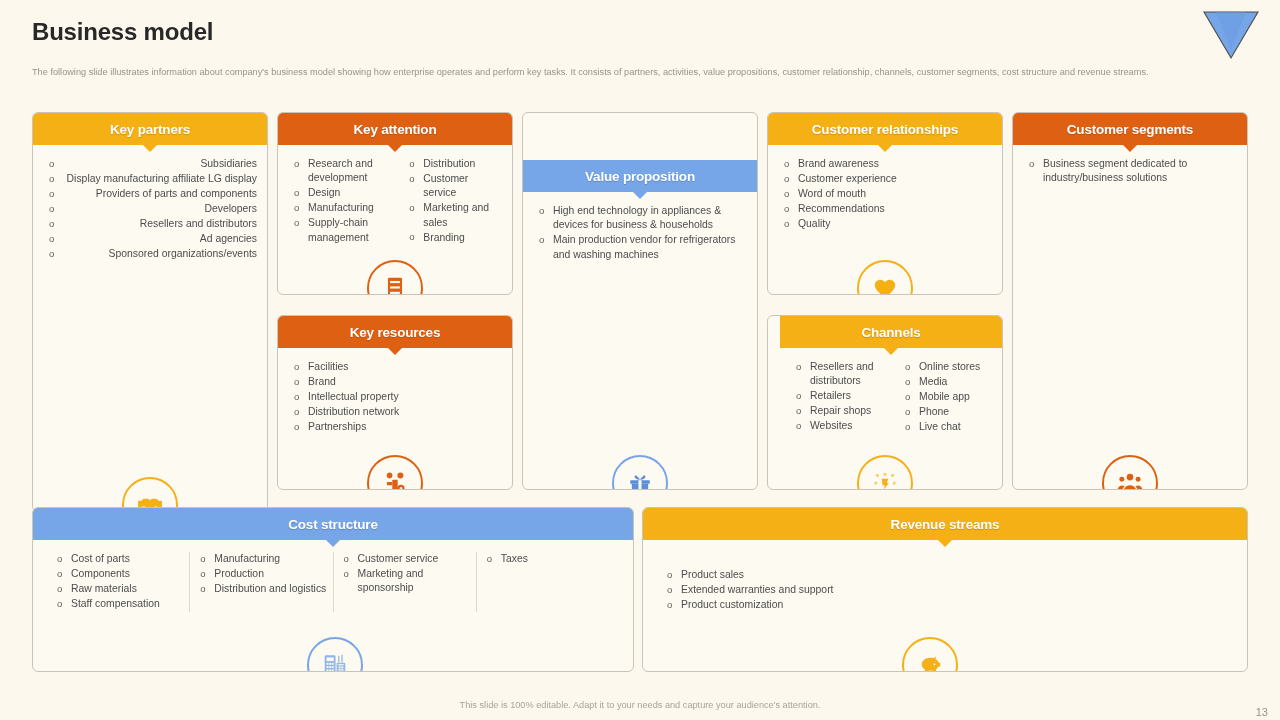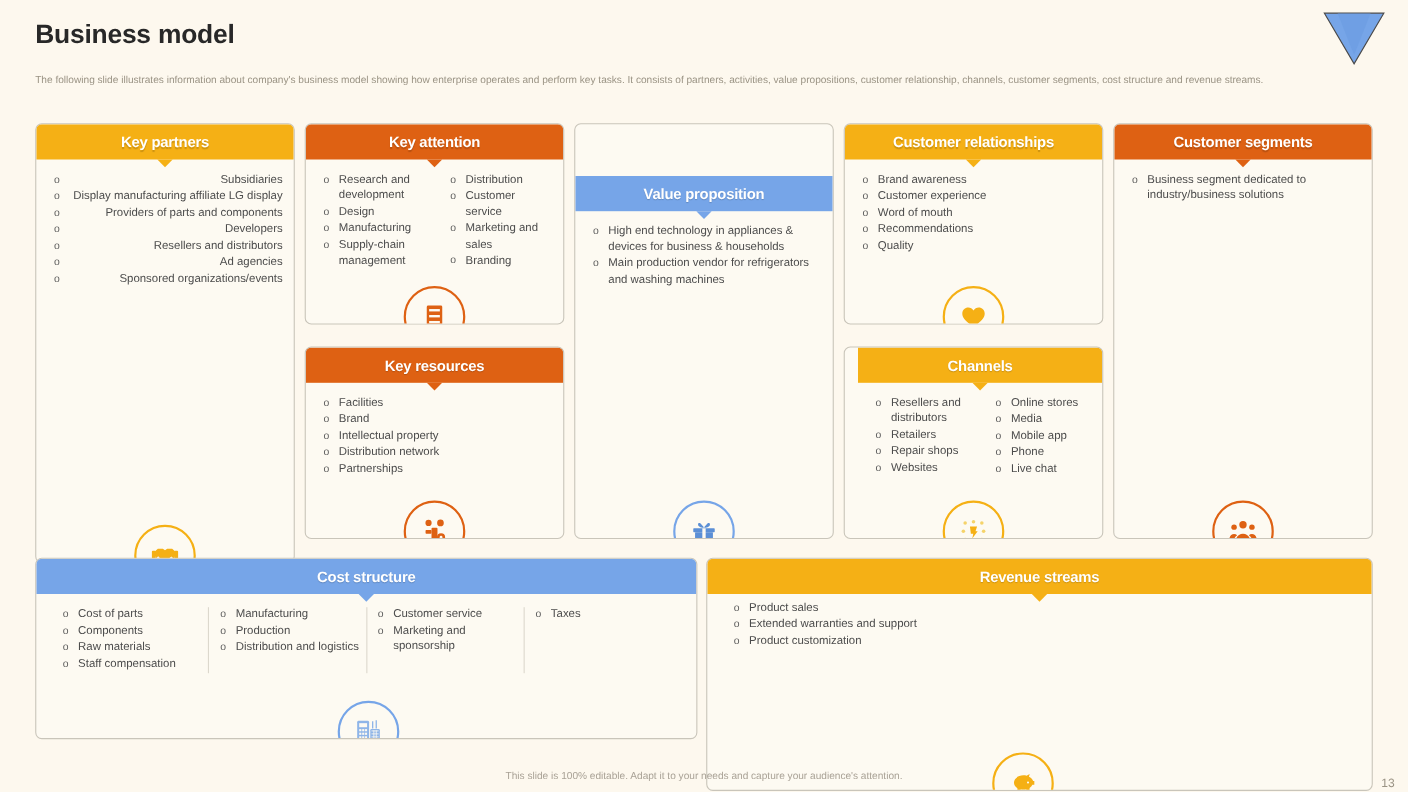--- a/index.html
+++ b/index.html
@@ -77,21 +77,21 @@
     border: 2px solid var(--accent);
     display: flex; align-items: center; justify-content: center;
   }
   .badge svg { width: 26px; height: 26px; display: block; }
 
   
   .wide .cols { padding: 12px 14px 0 14px; gap: 0; }
   .wide .col { padding: 0 4px; }
   .wide .col + .col { border-left: 1px solid #dcd8cd; }
 
-  .rev .cols { padding: 6px 14px 0 14px; gap: 36px; }
+  .rev .cols { padding: 28px 14px 0 14px; gap: 36px; }
   .rev .col { padding: 0 4px; }
 
   .footer-note {
     position: absolute; left: 0; right: 0; bottom: 10px;
     text-align: center; font-size: 9.2px; color: #a9a296;
   }
   .page-num {
     position: absolute; right: 12px; bottom: 2px;
     font-size: 11px; color: #9a9384; text-align: center;
   }
@@ -344,21 +344,21 @@
         <rect x="4.2" y="16" width="1.8" height="1.8" fill="#fdfaf2"></rect>
         <rect x="6.7" y="16" width="1.8" height="1.8" fill="#fdfaf2"></rect>
         <rect x="9.1" y="16" width="1.7" height="1.8" fill="#fdfaf2"></rect>
         <rect x="13.5" y="10" width="8" height="11" rx="1" fill="#8fb5e8"></rect>
         <path d="M14.5 11.5h6M14.5 14h6M14.5 16.5h6M14.5 19h6M16.5 11v9M18.5 11v9" stroke="#fdfaf2" stroke-width="0.7" fill="none"></path>
         <path d="M15.5 3.5v6M18.5 2.5v7" stroke="#8fb5e8" stroke-width="1.1" fill="none"></path>
       </svg>
   </div>
 </div>
 
-<div class="card rev" style="left:642px; top:507px; width:606px; height:212px; --accent:#f5b015;">
+<div class="card rev" style="left:642px; top:507px; width:606px; height:165px; --accent:#f5b015;">
   <div class="card-head" style="background:#f5b015; --accent:#f5b015;">
     <span>Revenue streams</span>
   </div>
   <div class="cols">
     <div class="col" style="flex:0 0 52%;">
       <ul>
         <li>Product sales</li>
         <li>Extended warranties and support</li>
         <li>Product customization</li>
       </ul>

